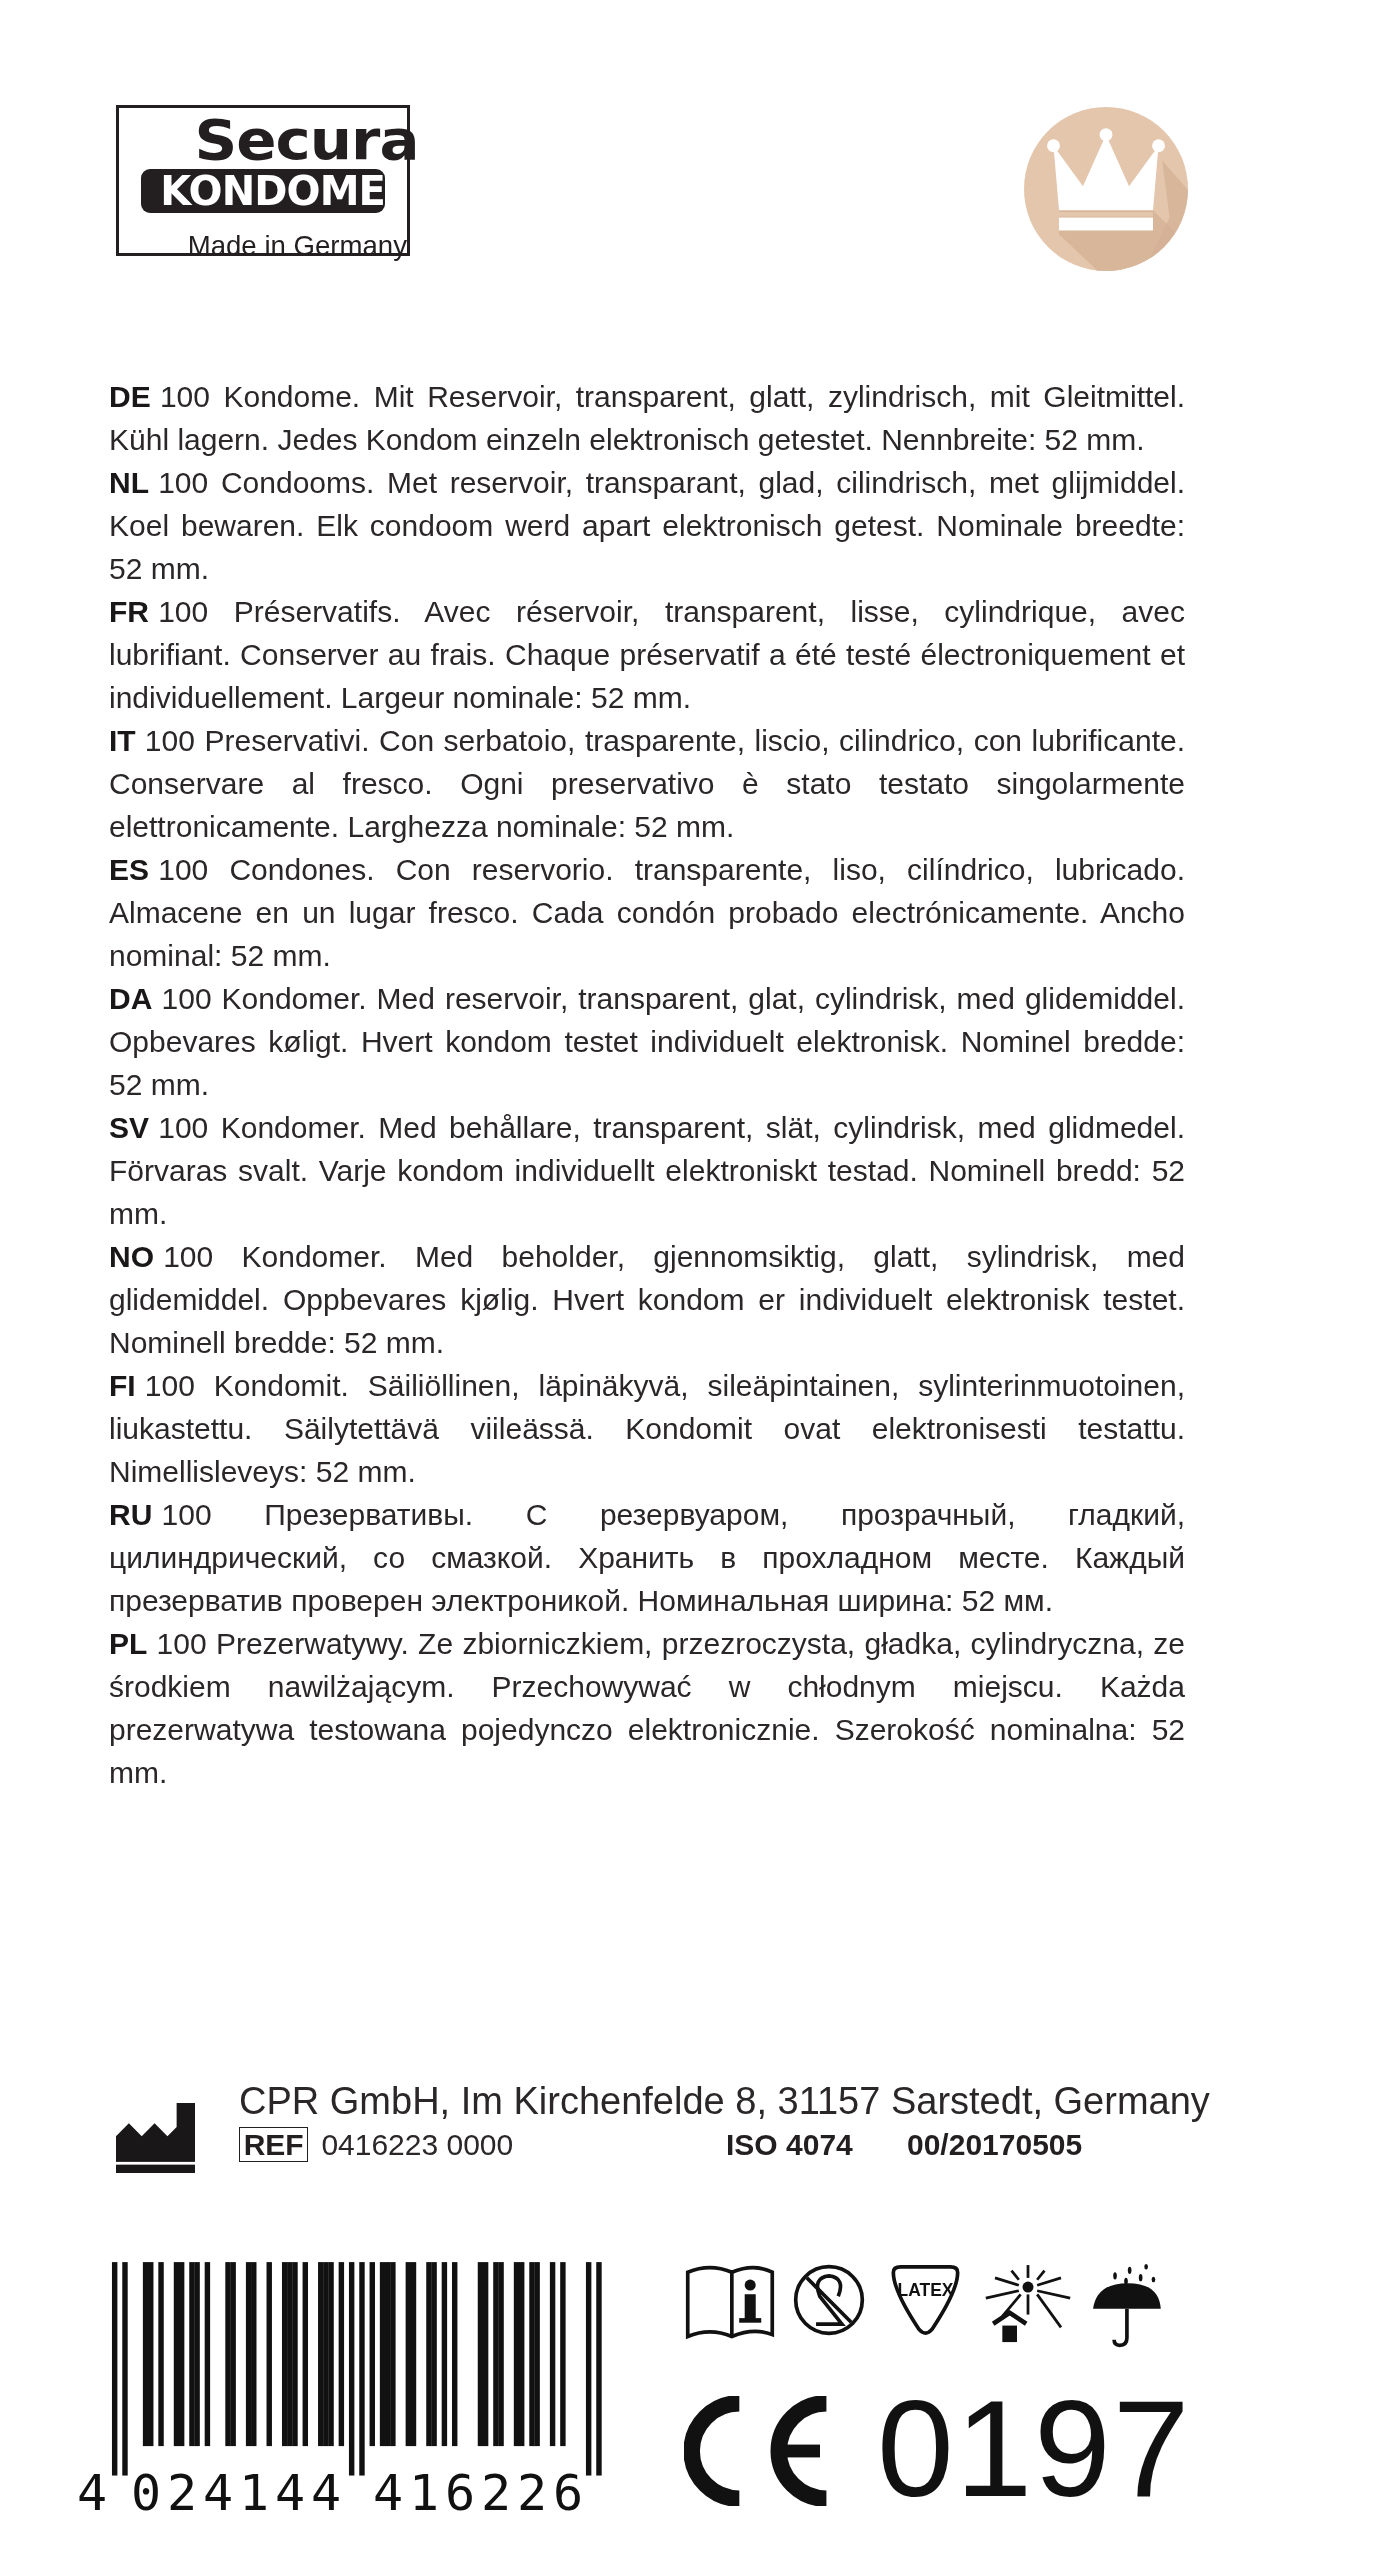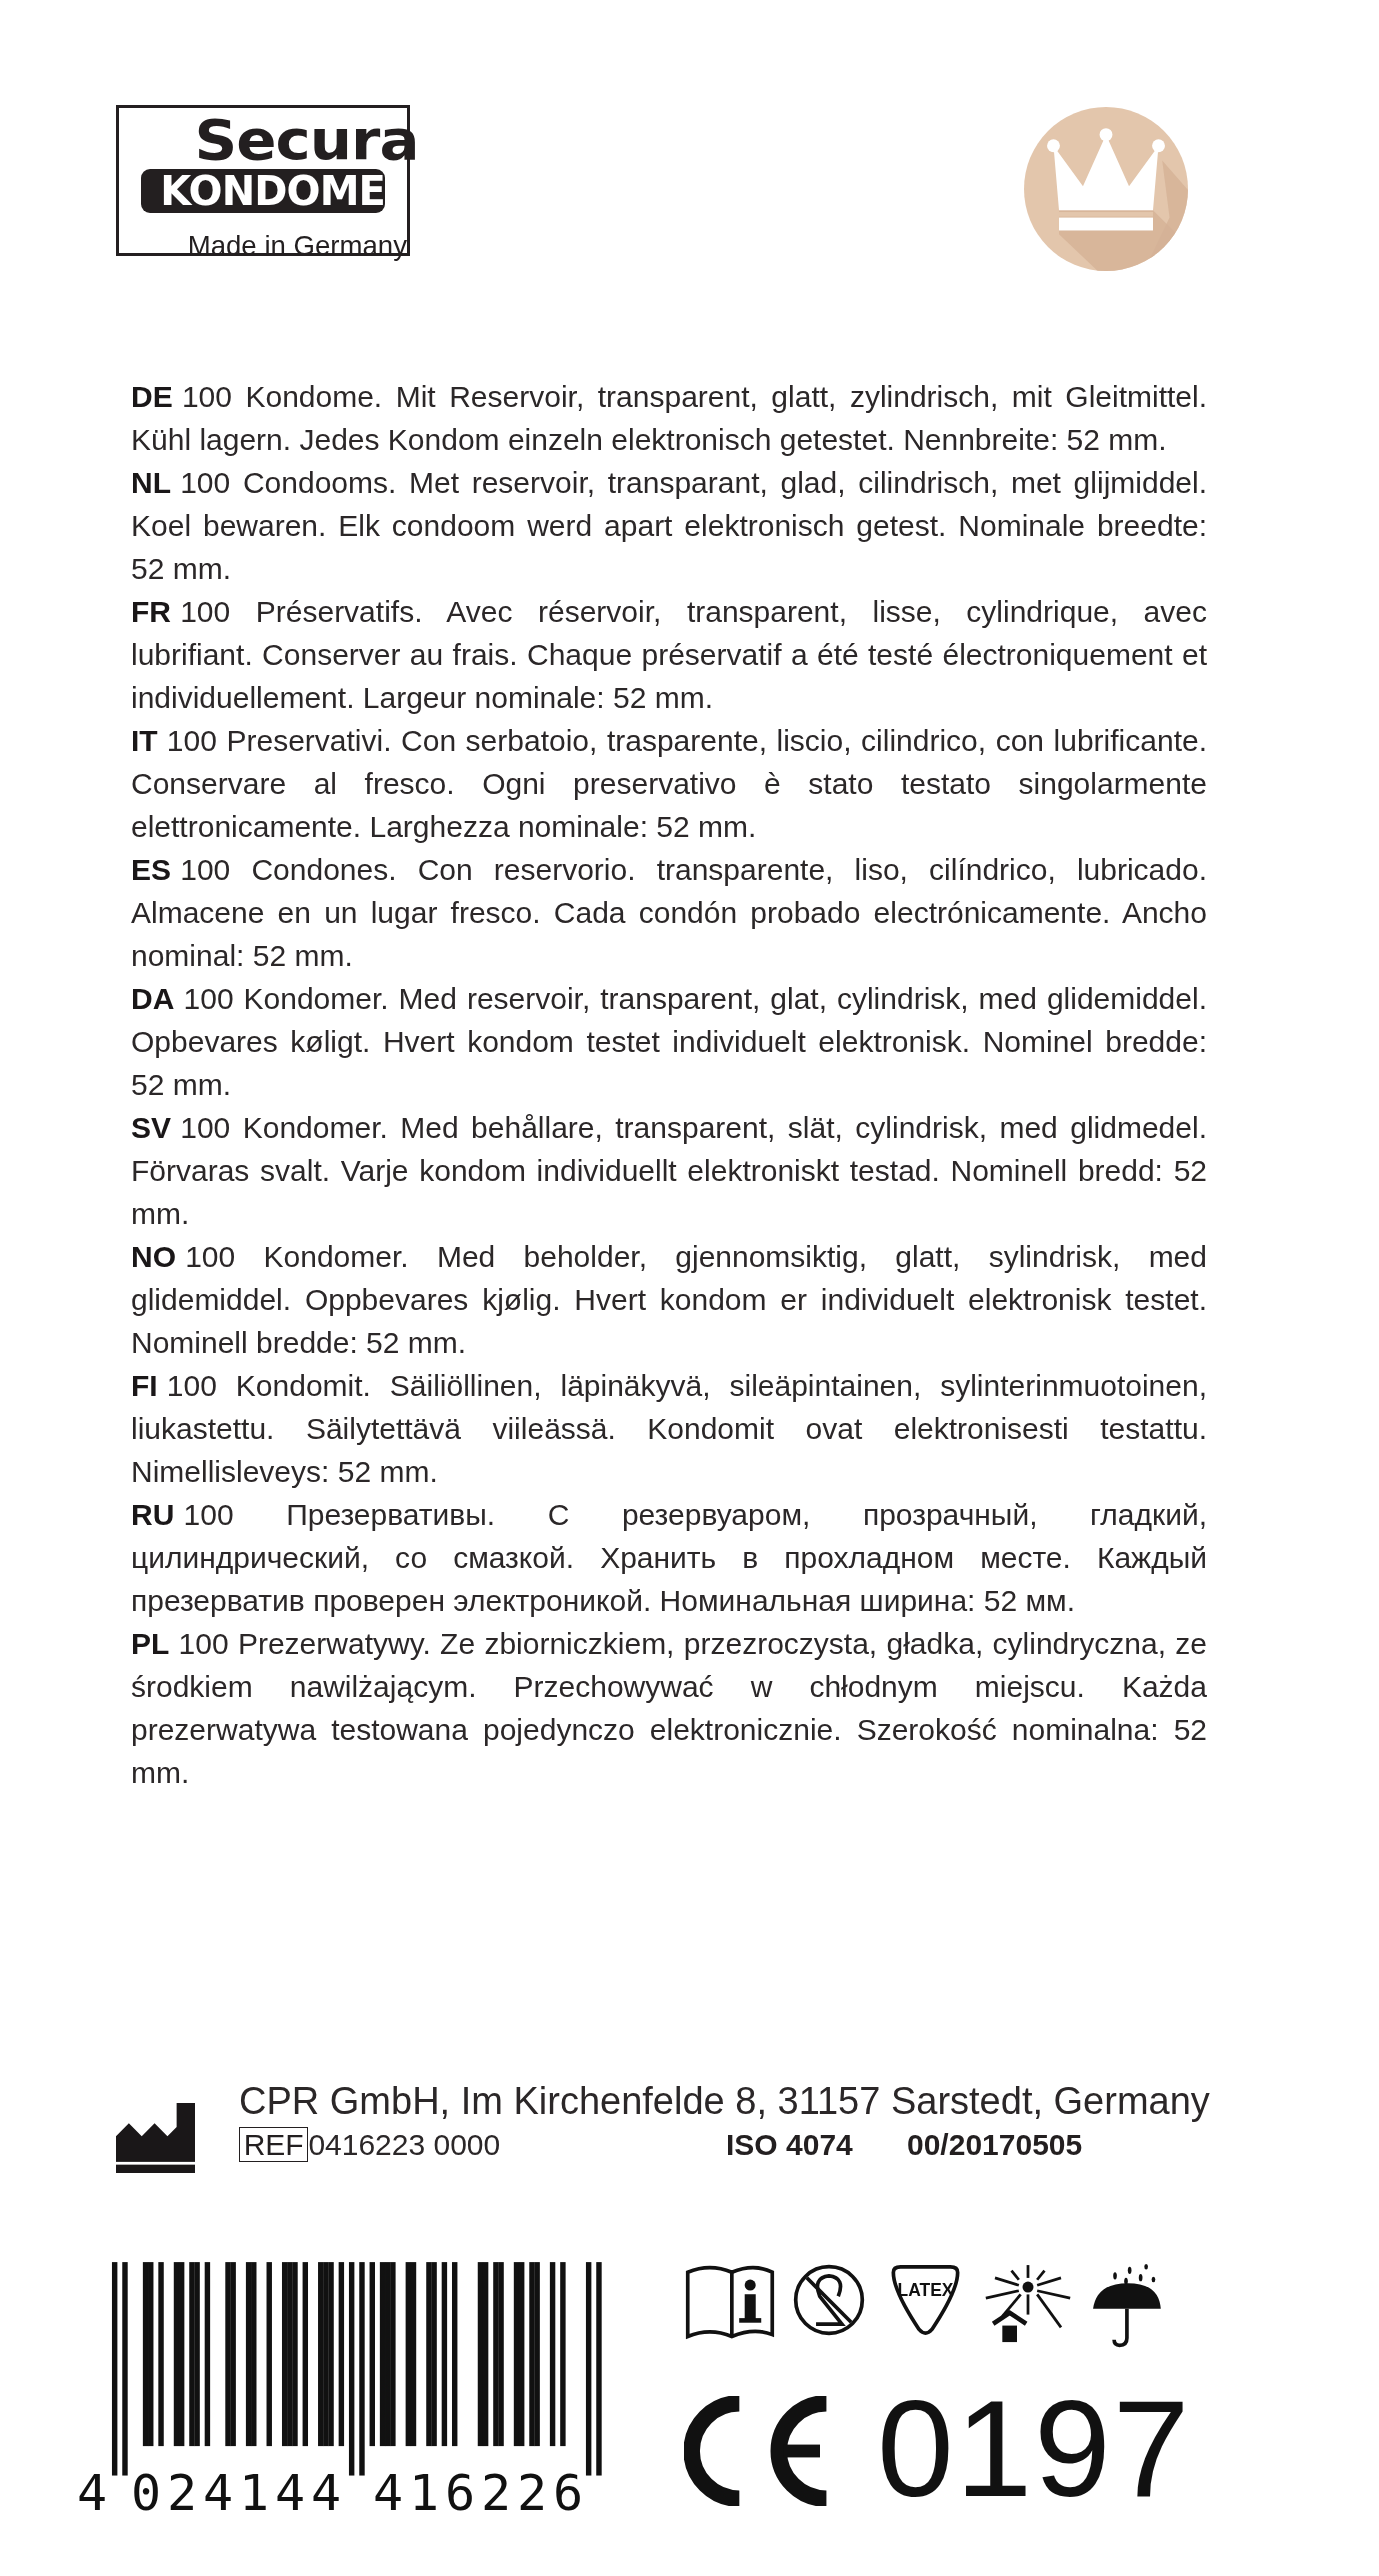--- a/index.html
+++ b/index.html
@@ -19,35 +19,35 @@
     .logo .line2 {
       background: #231f20; color: #fff; margin: 0 22px; font-family: "DejaVu Sans", sans-serif;
       font-weight: bold; font-size: 40px; line-height: 44px; letter-spacing: -0.9px; border-radius: 9px;
     }
     .logo .line3 {
       font-family: "Liberation Sans", sans-serif; font-size: 27.6px; line-height: 33px; margin-top: 16px;
     }
     .crown-badge { position: absolute; left: 1024px; top: 107px; width: 164px; height: 164px; }
 
     .text-block {
-      position: absolute; left: 131px; top: 375px; width: 1076px;
+      position: absolute; left: 109px; top: 375px; width: 1076px;
       font-family: "Liberation Sans", sans-serif; font-size: 30px; line-height: 43px;
       text-align: justify; color: #2b2728;
     }
     .entry { margin: 0; }
     .entry .code { font-weight: bold; color: #1a1718; margin-right: 9.2px; }
 
     .manufacturer { position: absolute; left: 116px; top: 2081px; width: 1103px; height: 92px; }
     .factory-icon { position: absolute; left: 0; top: 22px; width: 79px; height: 70px; }
     .mfr-address {
       position: absolute; left: 123px; top: 0; font-family: "Liberation Sans", sans-serif;
       font-size: 38px; line-height: 40px; color: #2b2728; white-space: nowrap;
     }
     .ref-row { position: absolute; left: 123px; top: 44px; height: 40px; white-space: nowrap; font-family: "Liberation Sans", sans-serif; font-size: 30px; line-height: 40px; }
-    .ref-box { display: inline-block; border: 1.8px solid #231f20; font-weight: normal; padding: 0 3.7px; line-height: 33px; }
+    .ref-box { display: inline-block; border: 1.8px solid #231f20; font-weight: bold; padding: 0 3.7px; line-height: 33px; margin-right: 13px; }
     .ref-number { color: #2b2728; }
     .iso { position: absolute; left: 610px; top: 44px; font-weight: bold; font-family: "Liberation Sans", sans-serif; font-size: 30px; line-height: 40px; white-space: nowrap; }
     .lot { position: absolute; left: 791px; top: 44px; font-weight: bold; font-family: "Liberation Sans", sans-serif; font-size: 30px; line-height: 40px; white-space: nowrap; }
 
     .barcode-wrap { position: absolute; left: 77px; top: 2262px; width: 552px; height: 257px; }
     .barcode-svg { position: absolute; left: 0; top: 0; }
     .barcode-digit {
       position: absolute; top: 204px; font-family: "DejaVu Sans Mono", monospace; font-size: 50px;
       line-height: 55px; color: #111;
     }

